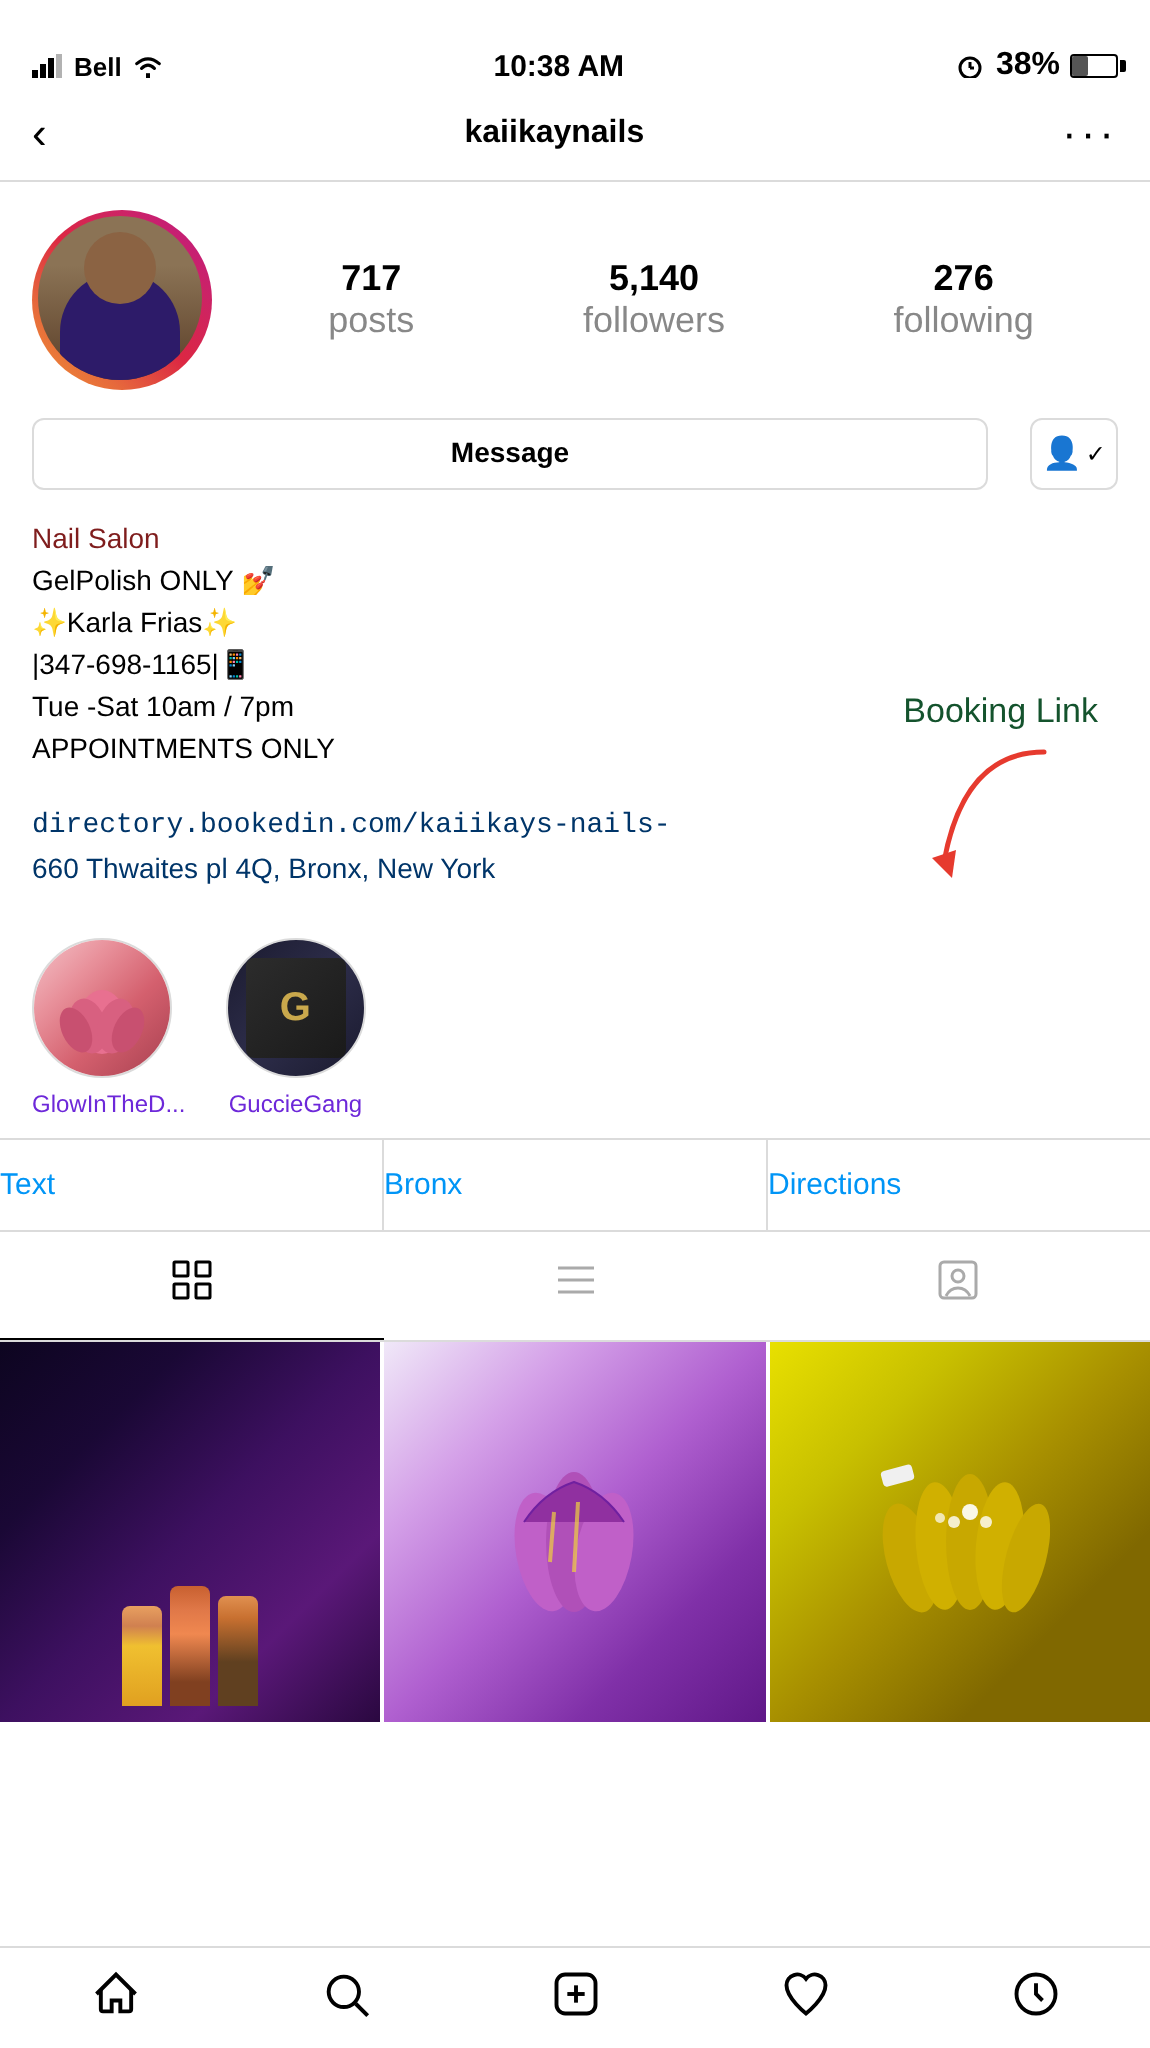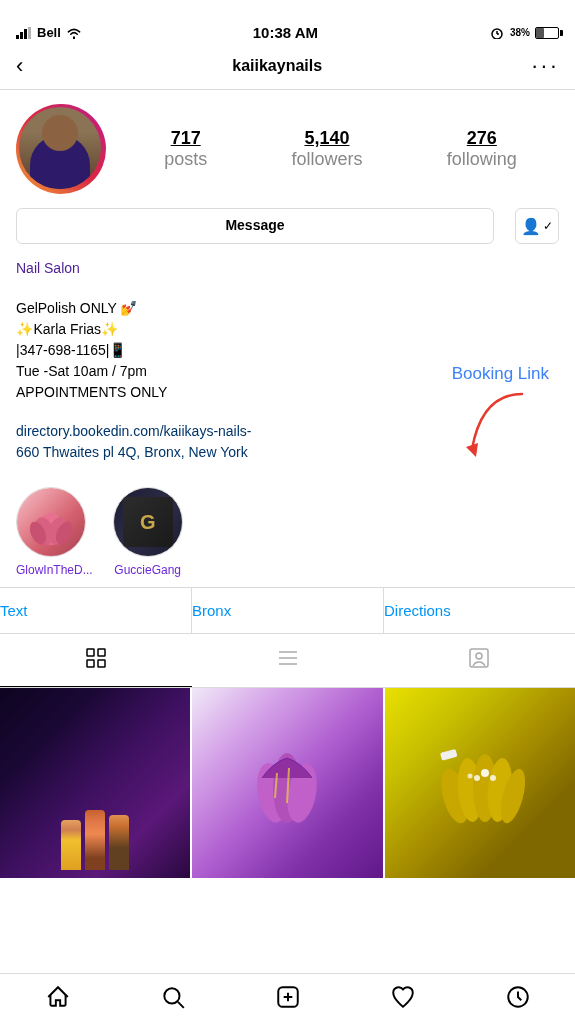--- a/index.html
+++ b/index.html
@@ -16,21 +16,21 @@
       display: flex;
       justify-content: space-between;
       align-items: center;
       padding: 8px 16px 4px;
       font-size: 13px;
       font-weight: 600;
       margin-top: 16px;
     }
     .status-left { display: flex; align-items: center; gap: 5px; }
     .status-center { font-size: 15px; font-weight: 600; }
-    .status-right { display: flex; align-items: center; gap: 5px; font-size: 10px; }
+    .status-right { display: flex; align-items: center; gap: 5px; font-size: 16px; }
     .battery-icon {
       width: 24px; height: 12px; border: 1.5px solid #000; border-radius: 2px;
       position: relative; display: inline-block;
     }
     .battery-icon::after {
       content: '';
       position: absolute;
       right: -5px; top: 50%; transform: translateY(-50%);
       width: 3px; height: 6px; background: #000; border-radius: 0 1px 1px 0;
     }
@@ -67,21 +67,21 @@
       background: linear-gradient(45deg, #f09433, #e6683c, #dc2743, #cc2366, #bc1888);
       flex-shrink: 0;
     }
 
     .stats {
       display: flex;
       flex: 1;
       justify-content: space-around;
     }
     .stat-item { text-align: center; }
-    .stat-number { font-size: 18px; font-weight: 600; text-decoration: underline; }
+    .stat-number { font-size: 18px; font-weight: 600; }
     .stat-label { font-size: 18px; color: #888; }
 
     
     .action-buttons {
       display: flex;
       gap: 21px;
       margin-bottom: 14px;
     }
     .btn-message {
       flex: 1;
@@ -100,22 +100,22 @@
       background: #fff;
       display: flex; align-items: center; justify-content: center;
       gap: 2px;
     }
     .person-icon { font-size: 16px; }
     .check-icon { font-size: 12px; }
 
     
     .bio { font-size: 14px; line-height: 1.5; }
     .bio-name { font-weight: 700; font-size: 15px; margin-bottom: 2px; }
-    .bio-category { color: #4c1d95; margin-bottom: 19px; }
-    .bio-link { color: #003569; margin-top: 18px; }
+    .bio-category { color: #7f1d1d; margin-bottom: 0; }
+    .bio-link { color: #003569; margin-top: 18px; font-family: Liberation Mono, monospace; }
     .bio-address { color: #003569; }
 
     
     .highlights {
       display: flex;
       gap: 20px;
       padding: 14px 16px 10px;
       border-bottom: 0.5px solid #dbdbdb;
       overflow-x: auto;
     }
@@ -301,21 +301,21 @@
   <div class="bio">
     <div class="bio-category">Nail Salon</div>
     <div>GelPolish ONLY 💅</div>
     <div>✨Karla Frias✨</div>
     <div>|347-698-1165|📱</div>
     <div>Tue -Sat 10am / 7pm</div>
     <div>APPOINTMENTS ONLY</div>
     <div style="position:relative; margin-top:4px;">
 
       <div style="position:absolute; top:-60px; right:10px; pointer-events:none;">
-        <span style="color:#3b82f6; font-size:17px; font-weight:500;">Booking Link</span>
+        <span style="color:#14532d; font-size:17px; font-weight:500;">Booking Link</span>
         <svg width="80" height="70" viewBox="0 0 80 70" style="display:block; margin-top:2px;">
           <path d="M70,5 Q30,5 20,60" stroke="#e63a2e" stroke-width="2.5" fill="none" stroke-linecap="round"></path>
           <polygon points="14,58 24,68 26,54" fill="#e63a2e"></polygon>
         </svg>
       </div>
       <div class="bio-link">directory.bookedin.com/kaiikays-nails-</div>
       <div class="bio-address">660 Thwaites pl 4Q, Bronx, New York</div>
     </div>
   </div>
 </div>

